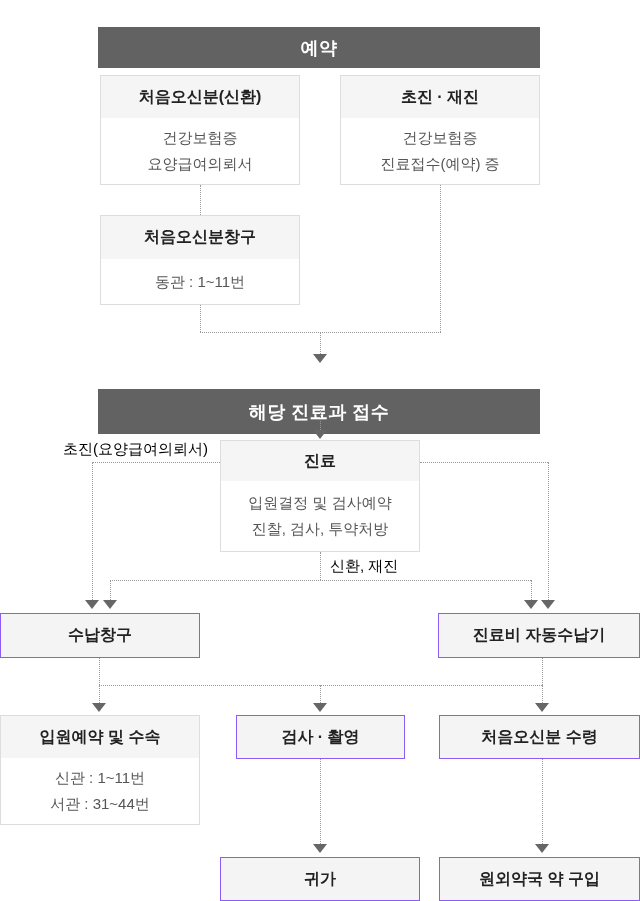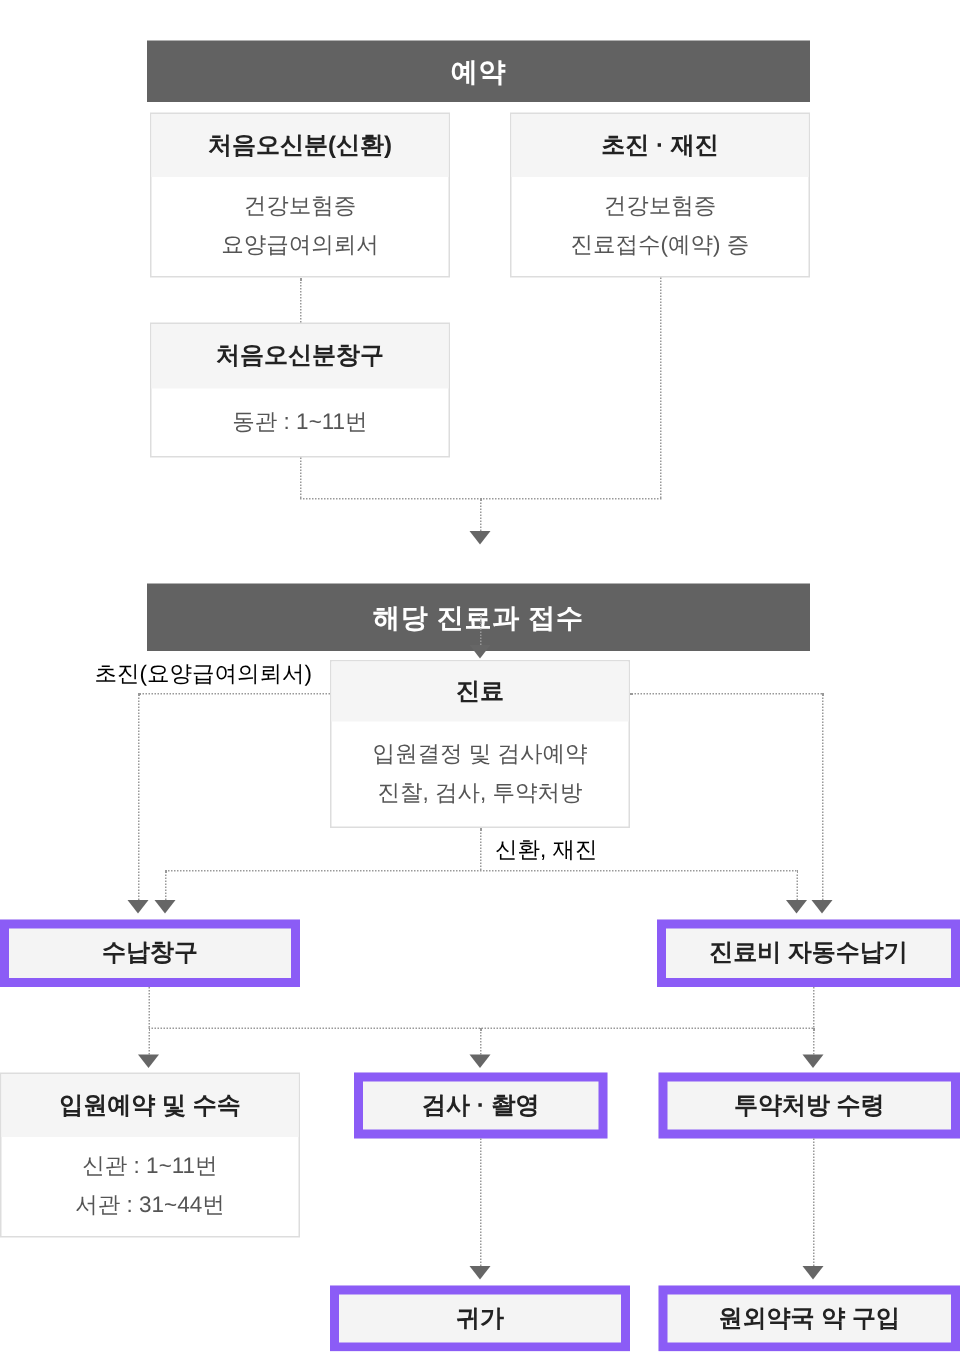--- a/index.html
+++ b/index.html
@@ -39,21 +39,21 @@
   }
   .fbody {
     flex:1 1 auto;
     display:flex; flex-direction:column; align-items:center; justify-content:center;
     font-size:15px; color:#555555; line-height:26px;
   }
   
   .sbox {
     position:absolute;
     background:#f4f4f4;
-    border:6px solid #8b5cf6;
+    border:1px solid #8b5cf6;
     box-sizing:border-box;
     display:flex; align-items:center; justify-content:center;
     font-size:16px; font-weight:bold; color:#222222;
   }
   
   .vline {
     position:absolute;
     width:0;
     border-left:1px dotted #999999;
   }
@@ -159,21 +159,21 @@
   <div class="arrow" style="left:535px; top:703px;"></div>
 
   <div class="fbox" style="left:0px; top:715px; width:200px; height:110px;">
     <div class="fhead" style="height:42px;">입원예약 및 수속</div>
     <div class="fbody">
       <span>신관 : 1~11번</span>
       <span>서관 : 31~44번</span>
     </div>
   </div>
   <div class="sbox" style="left:236px; top:715px; width:169px; height:44px;text-align:right;">검사 · 촬영</div>
-  <div class="sbox" style="left:439px; top:715px; width:201px; height:44px;">투약처방 수령</div>
+  <div class="sbox" style="left:439px; top:715px; width:201px; height:44px;">처음오신분 수령</div>
 
   <div class="vline" style="left:320px; top:759px; height:85px;"></div>
   <div class="vline" style="left:542px; top:759px; height:85px;"></div>
   <div class="arrow" style="left:313px; top:844px;"></div>
   <div class="arrow" style="left:535px; top:844px;"></div>
 
   <div class="sbox" style="left:220px; top:857px; width:200px; height:44px;">귀가</div>
   <div class="sbox" style="left:439px; top:857px; width:201px; height:44px;">원외약국 약 구입</div>
 
 </div>

